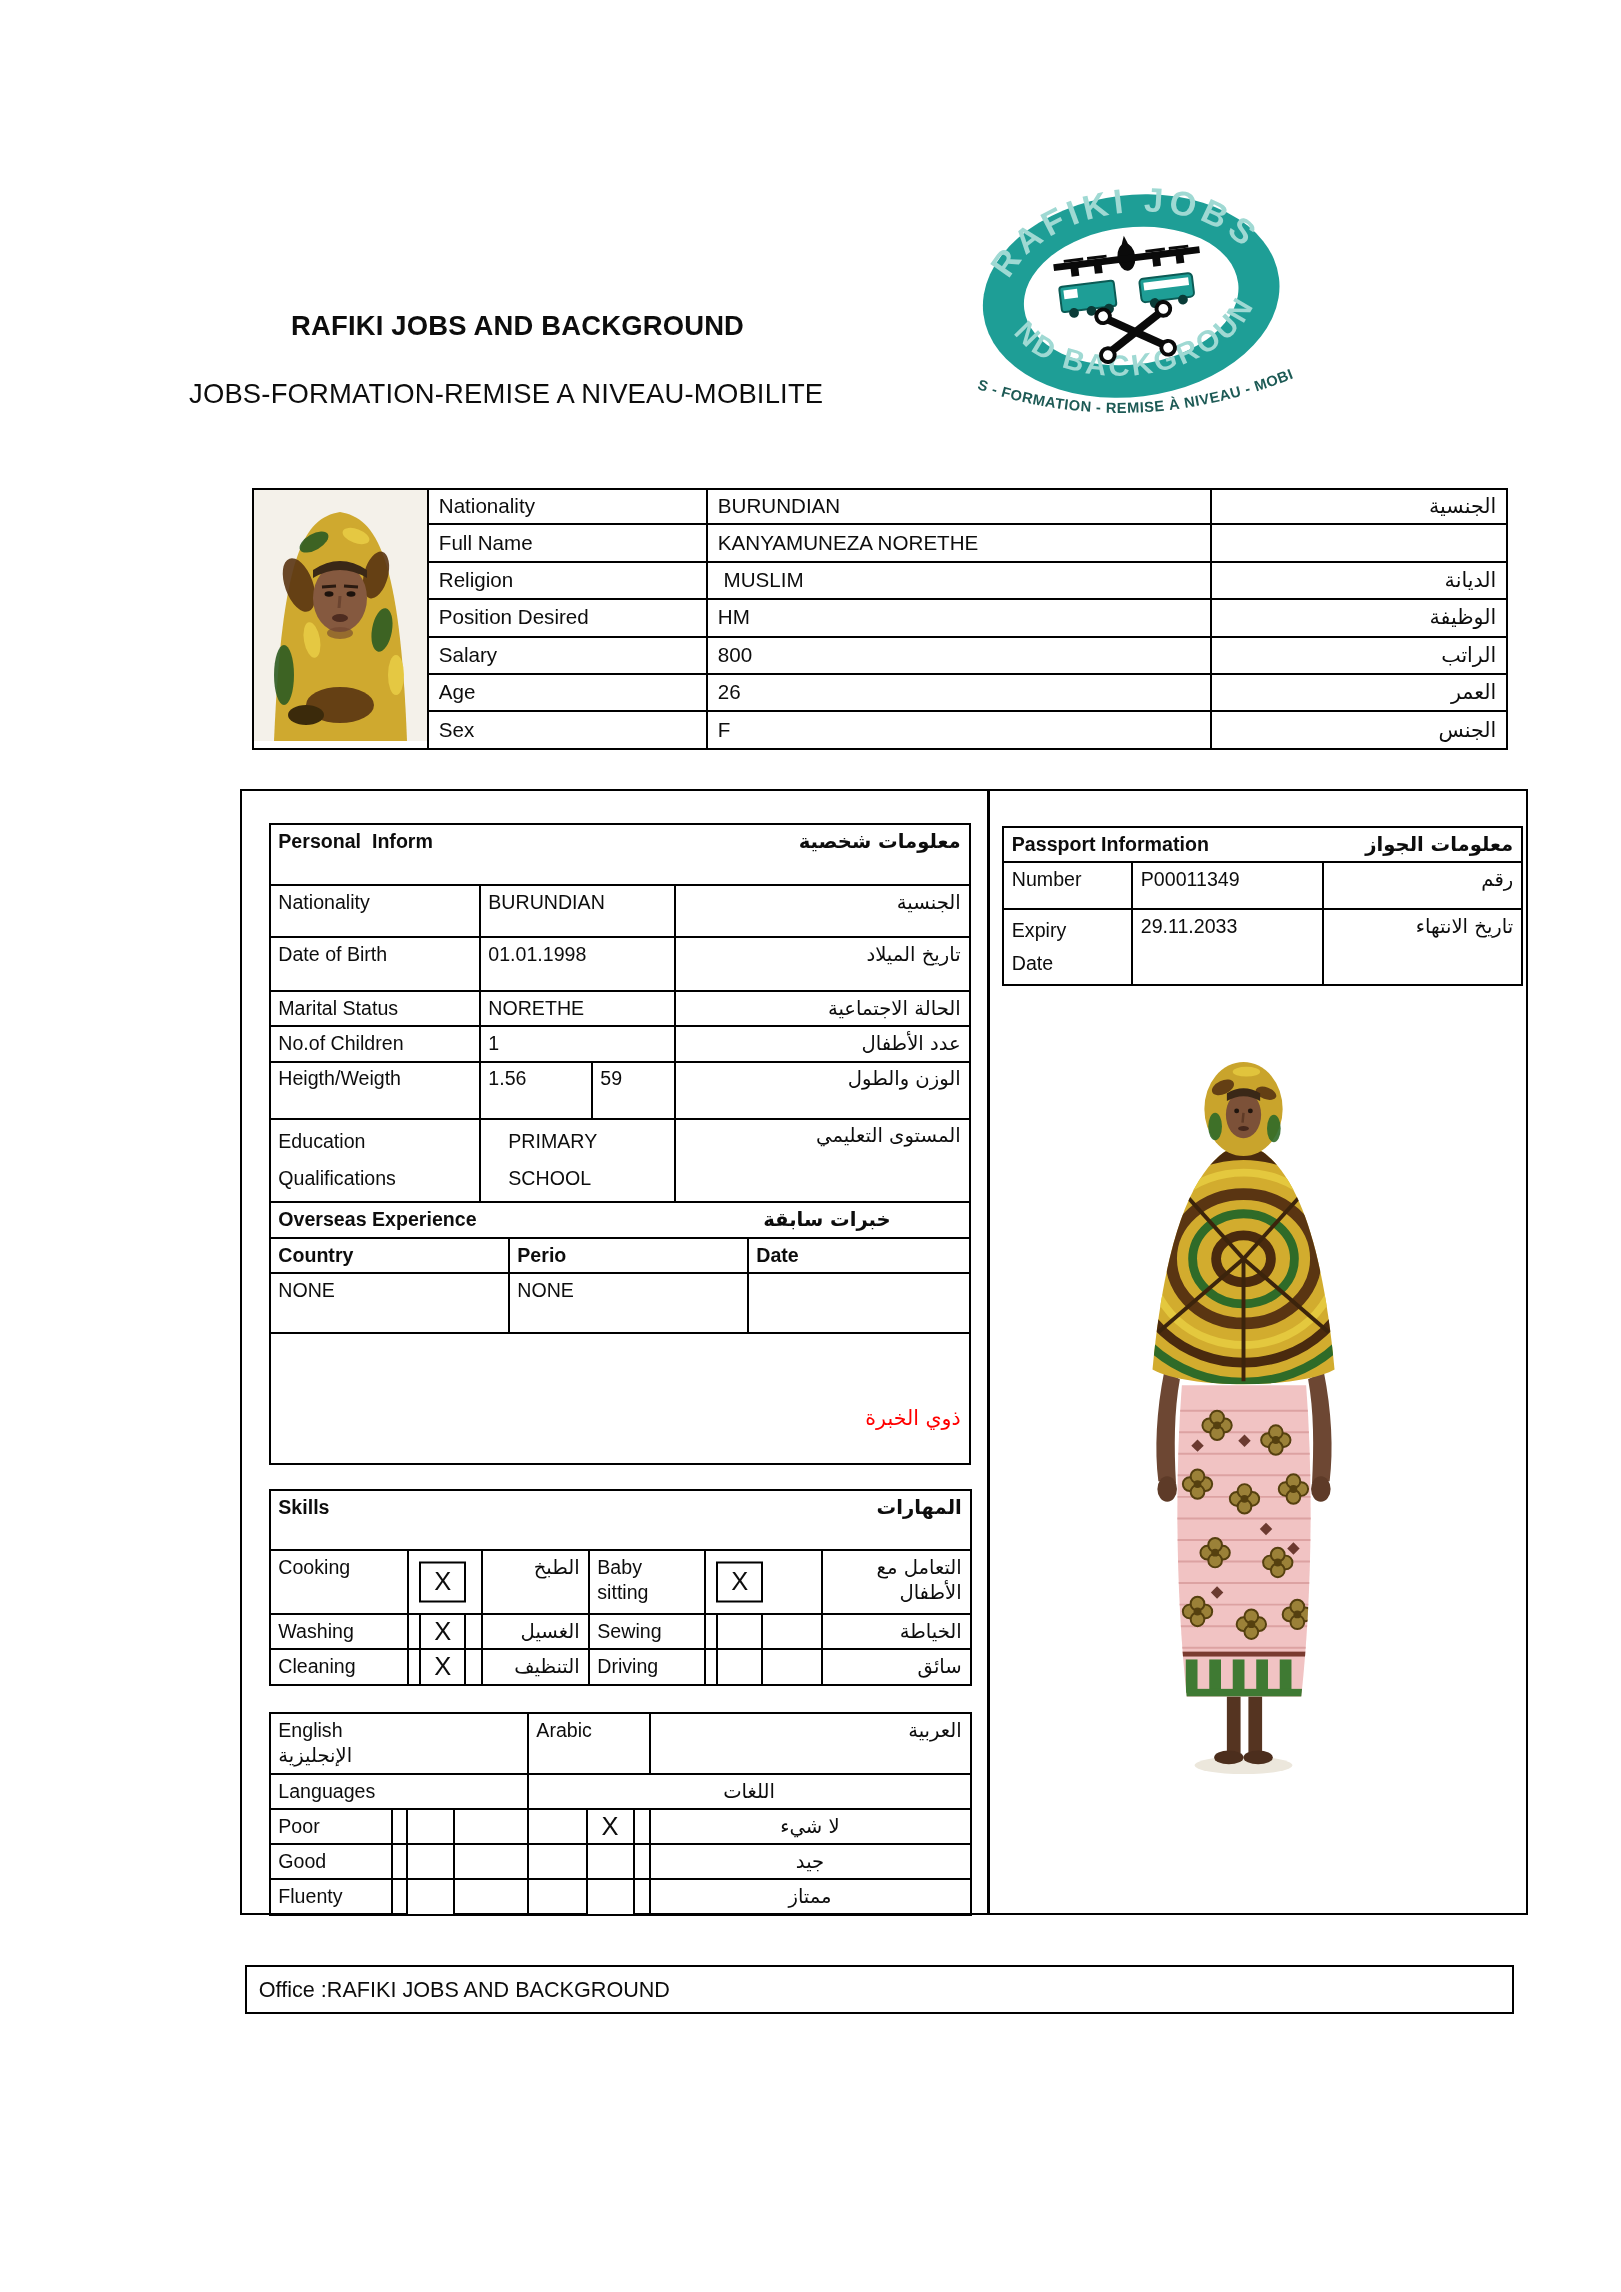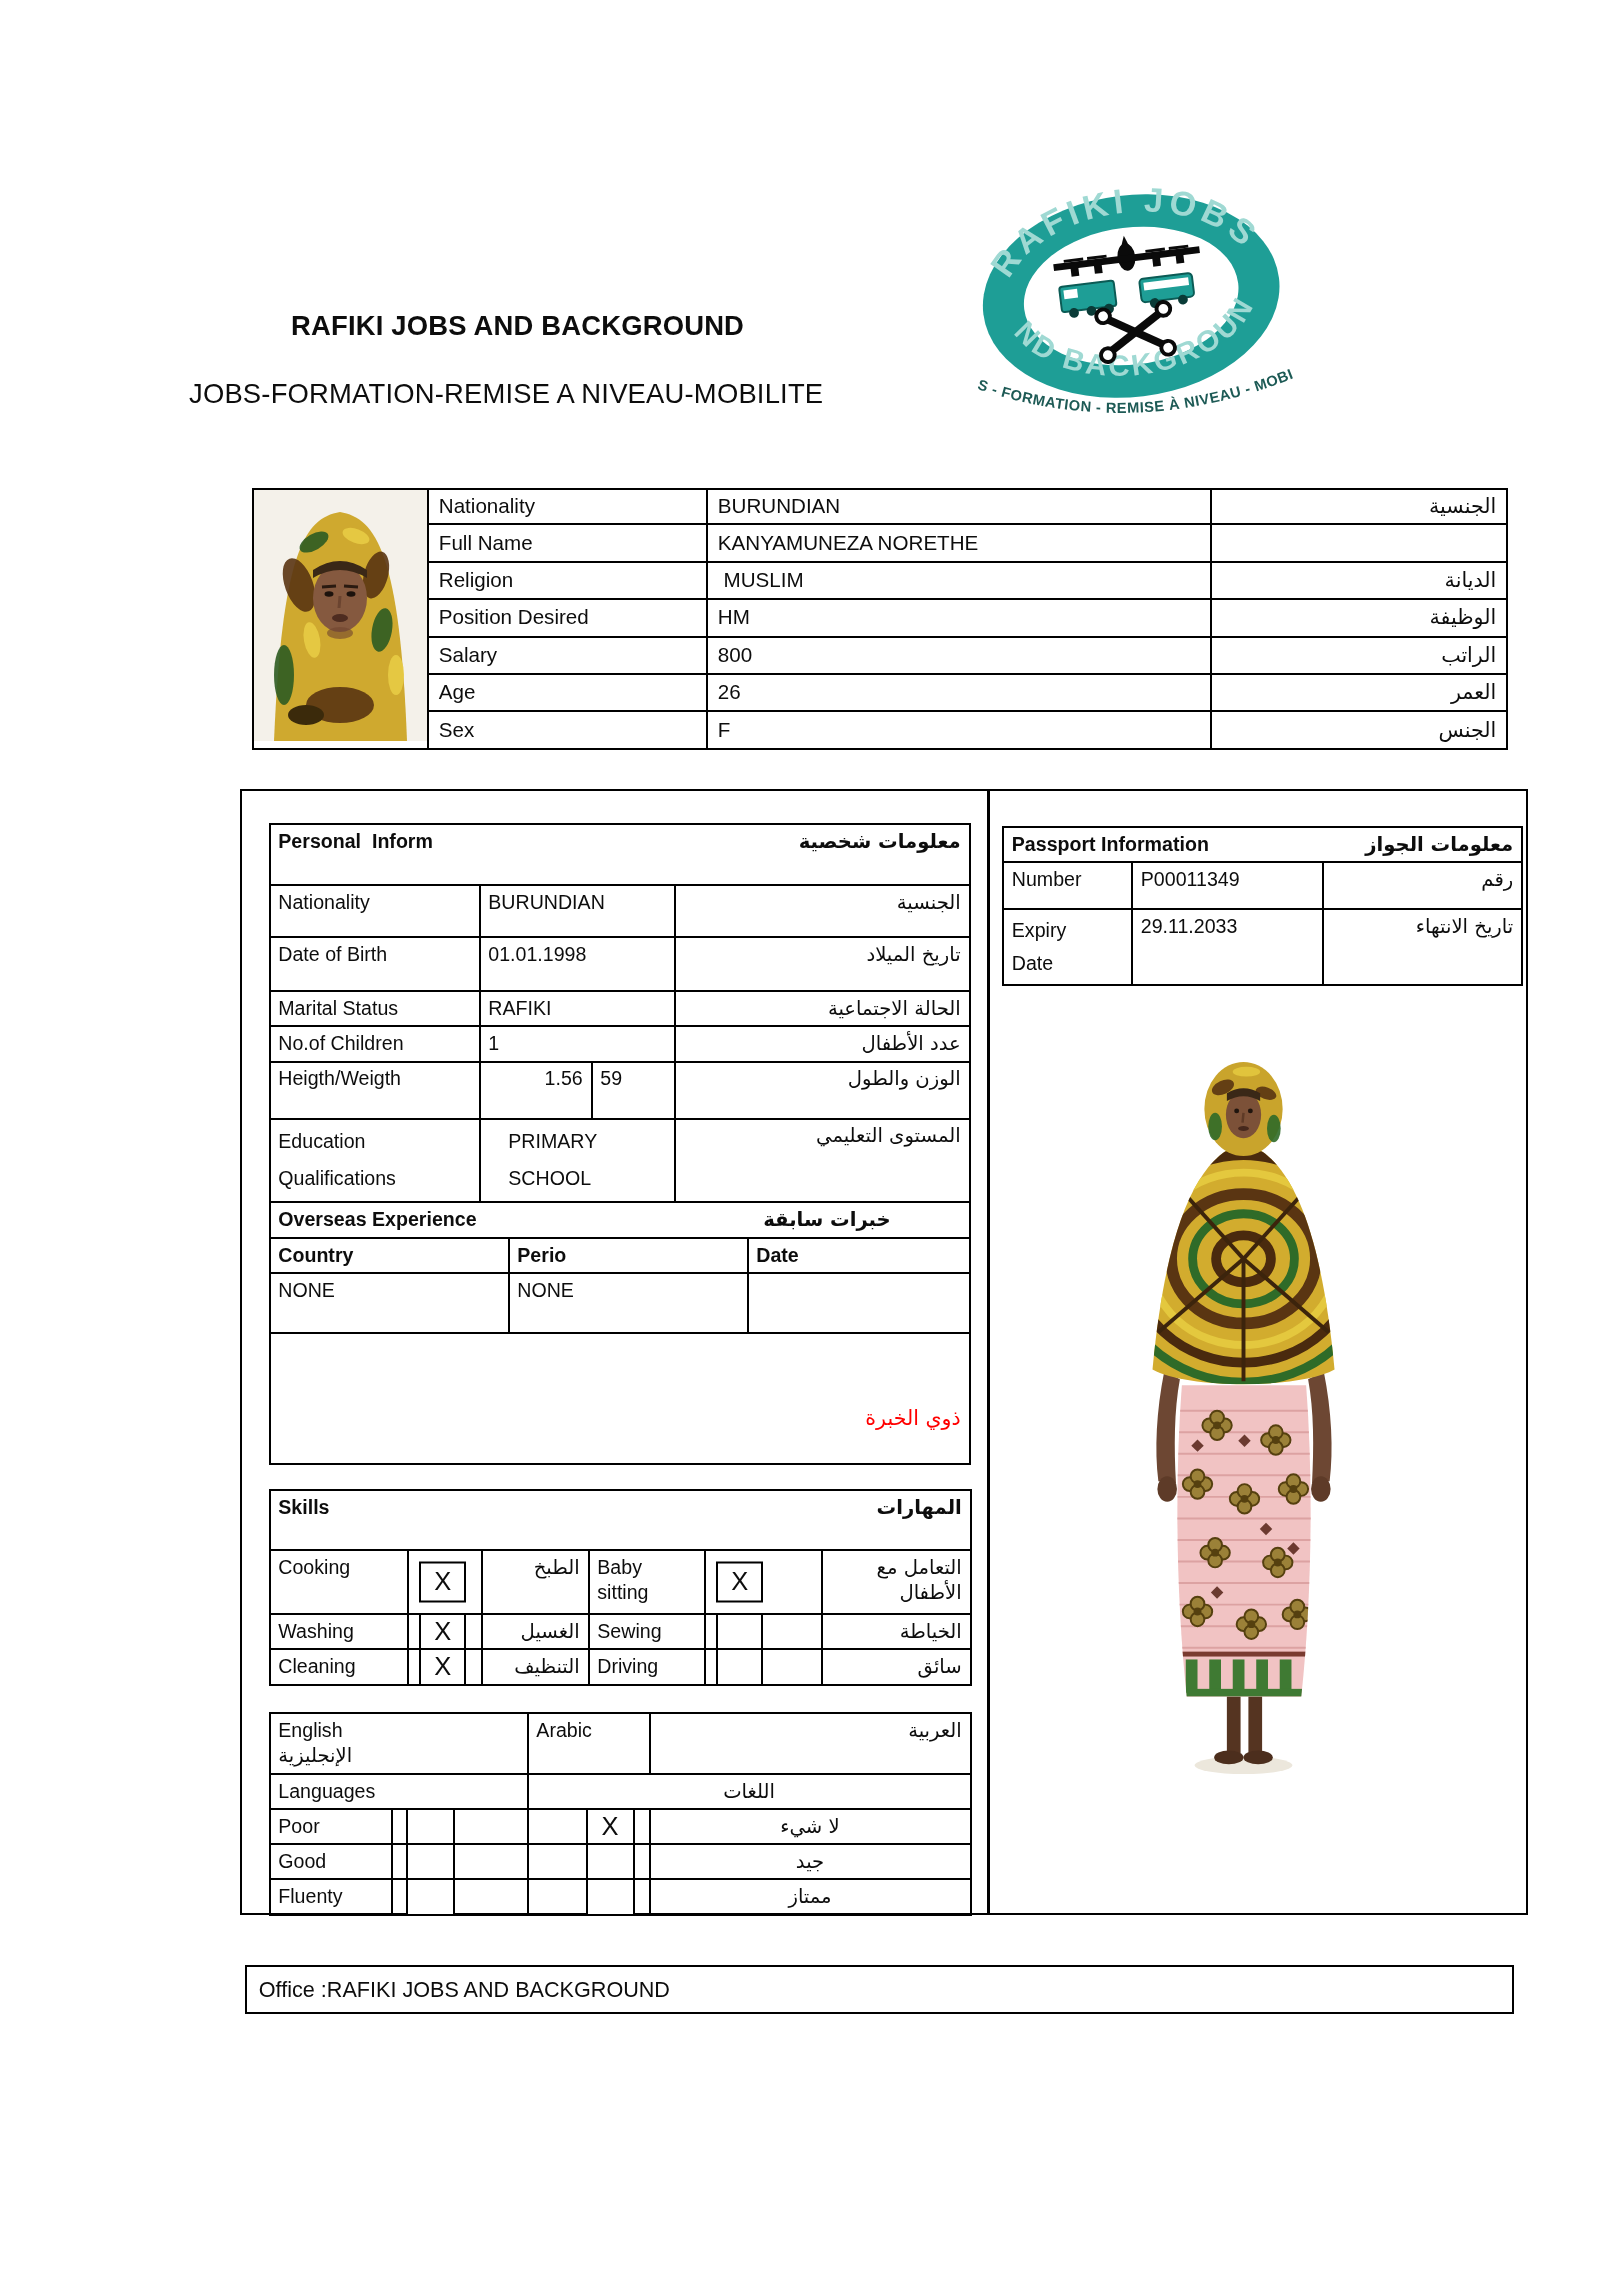--- a/index.html
+++ b/index.html
@@ -207,31 +207,31 @@
         <td colspan="2" class="val">BURUNDIAN</td>
         <td class="ar">الجنسية</td>
       </tr>
       <tr style="height:54px">
         <td>Date of Birth</td>
         <td colspan="2" class="val">01.01.1998</td>
         <td class="ar">تاريخ الميلاد</td>
       </tr>
       <tr style="height:31px">
         <td>Marital Status</td>
-        <td colspan="2" class="val">RAFIKI</td>
+        <td colspan="2" class="val">NORETHE</td>
         <td class="ar">الحالة الاجتماعية</td>
       </tr>
       <tr style="height:31px">
         <td>No.of Children</td>
         <td colspan="2" class="val">1</td>
         <td class="ar">عدد الأطفال</td>
       </tr>
       <tr style="height:57px">
         <td>Heigth/Weigth</td>
-        <td style="text-align:right">1.56</td>
+        <td style="text-align:left">1.56</td>
         <td>59</td>
         <td class="ar">الوزن والطول</td>
       </tr>
       <tr style="height:62px">
         <td><span class="narrow150 lh-wide">Education Qualifications</span></td>
         <td colspan="2"><span class="narrow110 lh-wide val">PRIMARY SCHOOL</span></td>
         <td class="ar">المستوى التعليمي</td>
       </tr>
     </tbody>
       </table>

